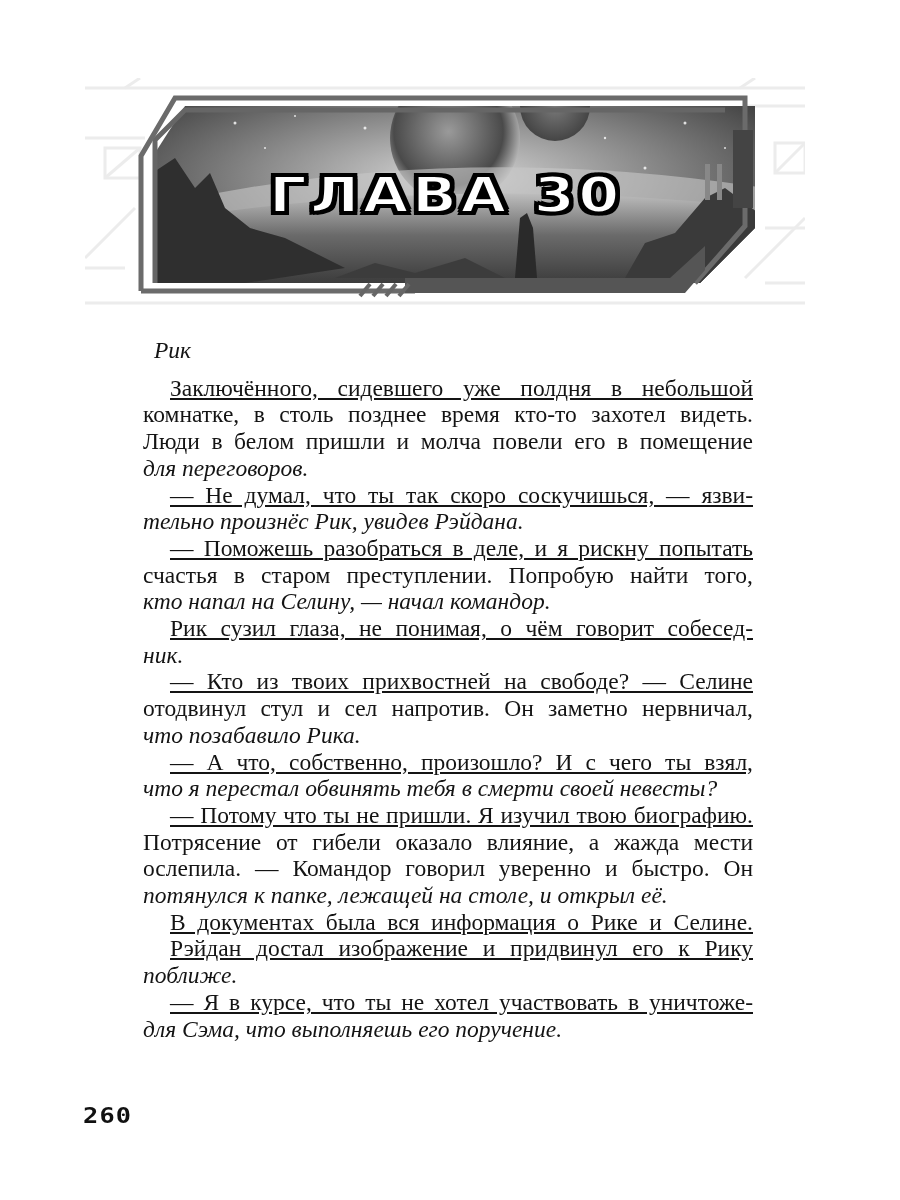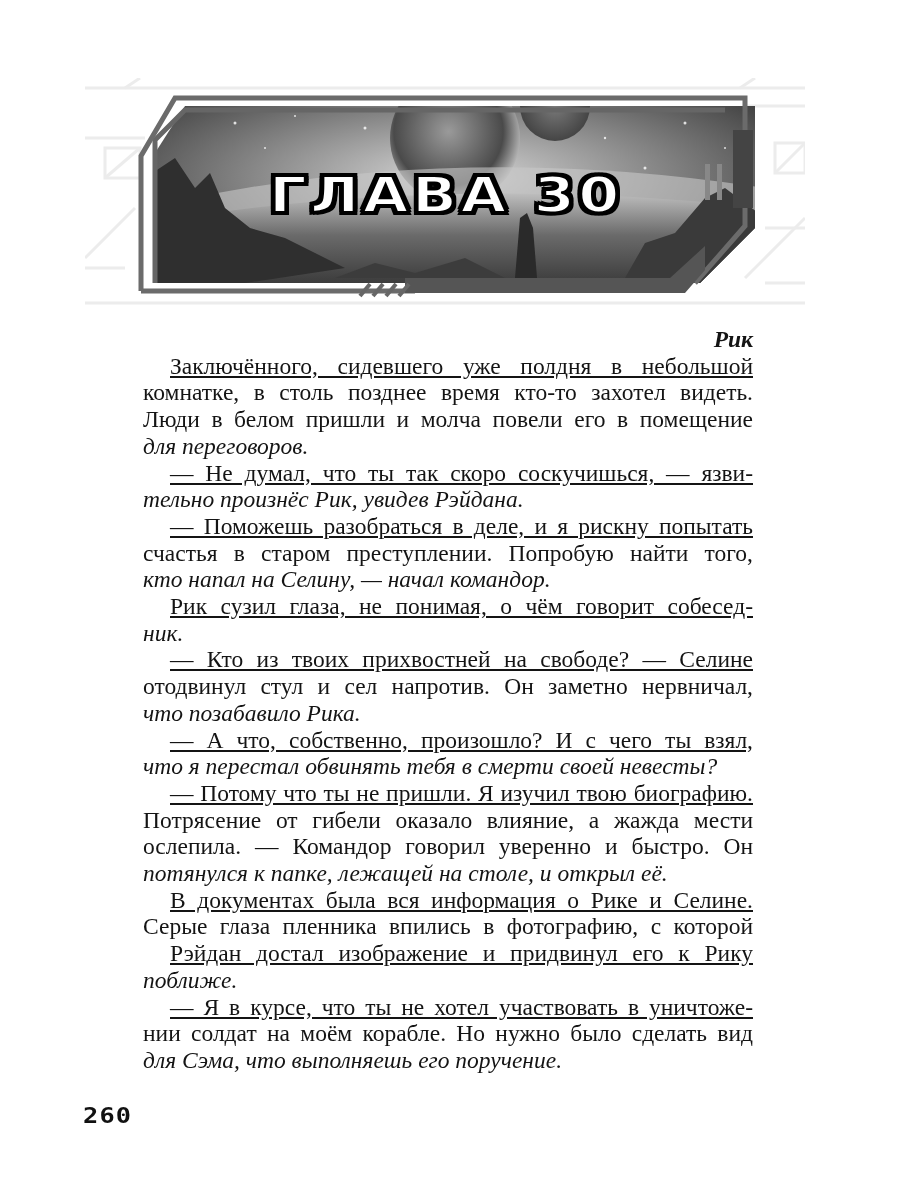--- a/index.html
+++ b/index.html
@@ -15,21 +15,21 @@
     color: #ffffff; line-height: 64px;
     -webkit-text-stroke: 2px #000;
     text-shadow: 0 0 0 #000, 3px 0 0 #000, -3px 0 0 #000, 0 3px 0 #000, 0 -3px 0 #000,
                  3px 3px 0 #000, -3px -3px 0 #000, 3px -3px 0 #000, -3px 3px 0 #000;
     transform: scaleX(1.18);
   }
   .text-block {
     position: absolute; left: 143px; top: 326px; width: 610px;
     font-size: 23.5px; line-height: 26.7px;
   }
-  .subheading { text-align: right; font-weight: bold; font-style: italic; margin: 0; }
+  .subheading { text-align: left; font-weight: normal; font-style: italic; margin: 11px; }
   .line { white-space: nowrap; text-align: justify; text-align-last: justify; display: block; }
   .line.indent { padding-left: 27px; text-decoration: underline; }
   .line.last { text-align-last: left; font-style: italic; }
   .page-number {
     position: absolute; left: 83px; top: 1103px;
     font-family: "DejaVu Sans Mono", monospace; font-weight: bold; font-size: 22px; letter-spacing: 1px;
     color: #111; transform: scaleX(1.15); transform-origin: left center;
   }
 </style>
 </head>
@@ -141,22 +141,20 @@
       <span class="line indent">— Кто из твоих прихвостней на свободе? — Селине</span>
       <span class="line">отодвинул стул и сел напротив. Он заметно нервничал,</span>
       <span class="line last">что позабавило Рика.</span>
       <span class="line indent">— А что, собственно, произошло? И с чего ты взял,</span>
       <span class="line last">что я перестал обвинять тебя в смерти своей невесты?</span>
       <span class="line indent">— Потому что ты не пришли. Я изучил твою биографию.</span>
       <span class="line">Потрясение от гибели оказало влияние, а жажда мести</span>
       <span class="line">ослепила. — Командор говорил уверенно и быстро. Он</span>
       <span class="line last">потянулся к папке, лежащей на столе, и открыл её.</span>
       <span class="line indent">В документах была вся информация о Рике и Селине.</span>
-      <span class="line">Серые глаза пленника впились в фотографию, с которой</span>
       <span class="line indent">Рэйдан достал изображение и придвинул его к Рику</span>
       <span class="line last">поближе.</span>
       <span class="line indent">— Я в курсе, что ты не хотел участвовать в уничтоже-</span>
-      <span class="line">нии солдат на моём корабле. Но нужно было сделать вид</span>
       <span class="line last">для Сэма, что выполняешь его поручение.</span>
     </div>
 </div>
 
 <div class="page-number">260</div>
 
 </body></html>

